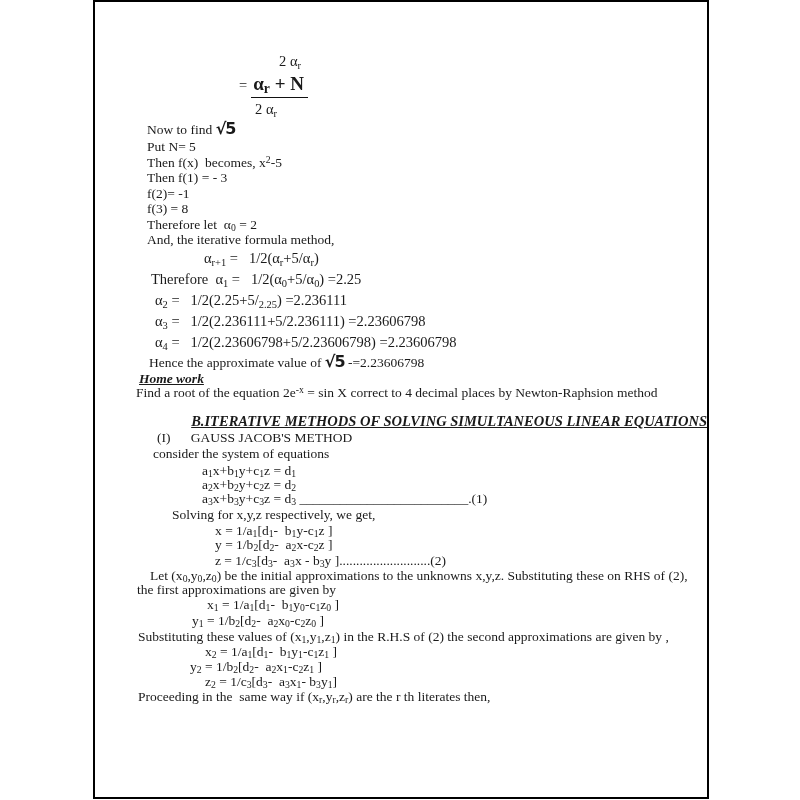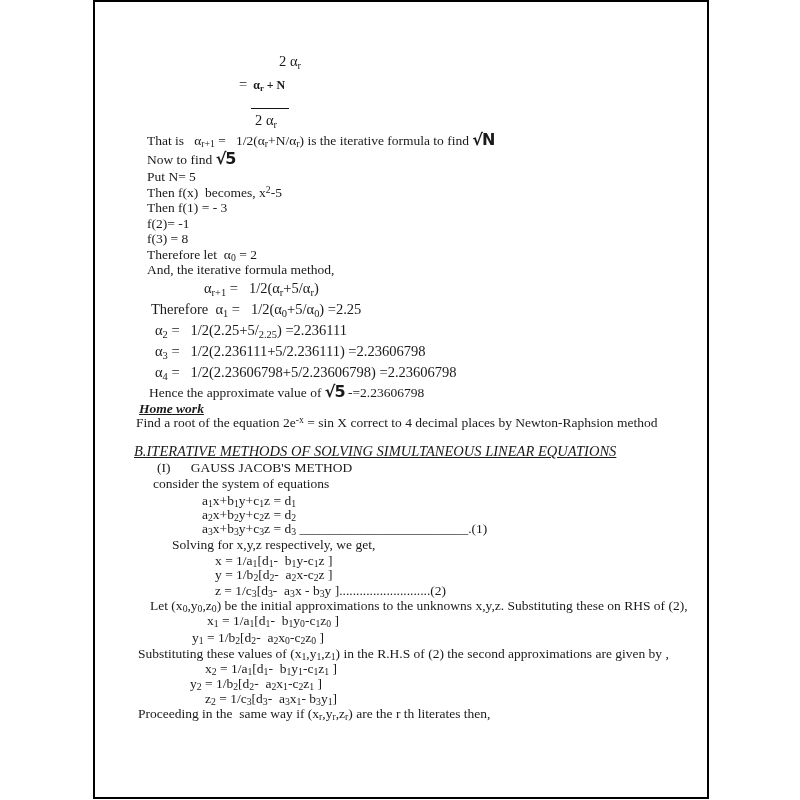--- a/index.html
+++ b/index.html
@@ -30,46 +30,46 @@
   sup{font-size:0.72em;vertical-align:0.45em;line-height:0;}
   .hw{
     font-family:"DejaVu Sans",sans-serif;
     font-weight:bold;
     font-size:16px;
     letter-spacing:-1px;
   }
   .frac-num{
     display:inline-block;
     border-bottom:1.5px solid #111;
-    padding:0 4px 11px 2px;
-    font-size:12px;
+    padding:0 4px 1px 2px;
+    font-size:19px;
     font-weight:600;
     margin-left:4px;
   }
   .bold-underline{font-weight:bold;text-decoration:underline;font-style:italic;}
   .heading{
-    font-weight:normal;
+    font-weight:bold;
     font-style:italic;
     text-decoration:underline;
     font-size:14.5px;
+    text-align:right;
   }
 </style>
 </head>
 <body>
 
 <div class="canvas">
   <div class="page">
     <div class="content">
 
       <div>
         <div class="line math" style="margin-left:184px;line-height:22px">2 α<sub>r</sub></div>
         <div class="line math" style="margin-left:144px;line-height:24px"><span>=</span><span class="frac-num">α<sub>r</sub> + N</span></div>
         <div class="line math" style="margin-left:160px;line-height:22px">2 α<sub>r</sub></div>
 
-        <div class="line" style="margin-left:52px;line-height:18px"><span>That is   α<sub>r+1</sub> =   1/2(α<sub>r</sub>+N/α<sub>r</sub>) is the iterative formula to find </span><span class="hw">√N</span></div>
         <div class="line" style="margin-left:52px;line-height:18px"><span>Now to find </span><span class="hw">√5</span></div>
 
         <div class="line" style="margin-left:52px">Put N= 5</div>
         <div class="line" style="margin-left:52px">Then f(x)  becomes, x<sup>2</sup>-5</div>
         <div class="line" style="margin-left:52px">Then f(1) = - 3</div>
         <div class="line" style="margin-left:52px">f(2)= -1</div>
         <div class="line" style="margin-left:52px">f(3) = 8</div>
         <div class="line" style="margin-left:52px">Therefore let  α<sub>0</sub> = 2</div>
         <div class="line" style="margin-left:52px">And, the iterative formula method,</div>
         <div class="line math" style="margin-left:109px;line-height:20px">α<sub>r+1</sub> =   1/2(α<sub>r</sub>+5/α<sub>r</sub>)</div>
@@ -95,20 +95,21 @@
         <div class="line" style="margin-left:107px;line-height:15px">a<sub>1</sub>x+b<sub>1</sub>y+c<sub>1</sub>z = d<sub>1</sub></div>
         <div class="line" style="margin-left:107px;line-height:14.5px">a<sub>2</sub>x+b<sub>2</sub>y+c<sub>2</sub>z = d<sub>2</sub></div>
         <div class="line" style="margin-left:107px;line-height:13.5px">a<sub>3</sub>x+b<sub>3</sub>y+c<sub>3</sub>z = d<sub>3</sub> _________________________.(1)</div>
 
         <div class="line" style="margin-left:77px;line-height:17.5px">Solving for x,y,z respectively, we get,</div>
         <div class="line" style="margin-left:120px;line-height:15px">x = 1/a<sub>1</sub>[d<sub>1</sub>-  b<sub>1</sub>y-c<sub>1</sub>z ]</div>
         <div class="line" style="margin-left:120px;line-height:14.5px">y = 1/b<sub>2</sub>[d<sub>2</sub>-  a<sub>2</sub>x-c<sub>2</sub>z ]</div>
         <div class="line" style="margin-left:120px;line-height:16.5px">z = 1/c<sub>3</sub>[d<sub>3</sub>-  a<sub>3</sub>x - b<sub>3</sub>y ]...........................(2)</div>
 
         <div class="line" style="margin-left:55px;line-height:14px">Let (x<sub>0</sub>,y<sub>0</sub>,z<sub>0</sub>) be the initial approximations to the unknowns x,y,z. Substituting these on RHS of (2),</div>
+        <div class="line" style="margin-left:42px;line-height:13.5px">the first approximations are given by</div>
 
         <div class="line" style="margin-left:112px;line-height:16.5px">x<sub>1</sub> = 1/a<sub>1</sub>[d<sub>1</sub>-  b<sub>1</sub>y<sub>0</sub>-c<sub>1</sub>z<sub>0</sub> ]</div>
         <div class="line" style="margin-left:97px;line-height:16px">y<sub>1</sub> = 1/b<sub>2</sub>[d<sub>2</sub>-  a<sub>2</sub>x<sub>0</sub>-c<sub>2</sub>z<sub>0</sub> ]</div>
 
         <div class="line" style="margin-left:43px;line-height:15px">Substituting these values of (x<sub>1</sub>,y<sub>1</sub>,z<sub>1</sub>) in the R.H.S of (2) the second approximations are given by ,</div>
 
         <div class="line" style="margin-left:110px;line-height:15px">x<sub>2</sub> = 1/a<sub>1</sub>[d<sub>1</sub>-  b<sub>1</sub>y<sub>1</sub>-c<sub>1</sub>z<sub>1</sub> ]</div>
         <div class="line" style="margin-left:95px;line-height:15px">y<sub>2</sub> = 1/b<sub>2</sub>[d<sub>2</sub>-  a<sub>2</sub>x<sub>1</sub>-c<sub>2</sub>z<sub>1</sub> ]</div>
         <div class="line" style="margin-left:110px;line-height:15px">z<sub>2</sub> = 1/c<sub>3</sub>[d<sub>3</sub>-  a<sub>3</sub>x<sub>1</sub>- b<sub>3</sub>y<sub>1</sub>]</div>
 

